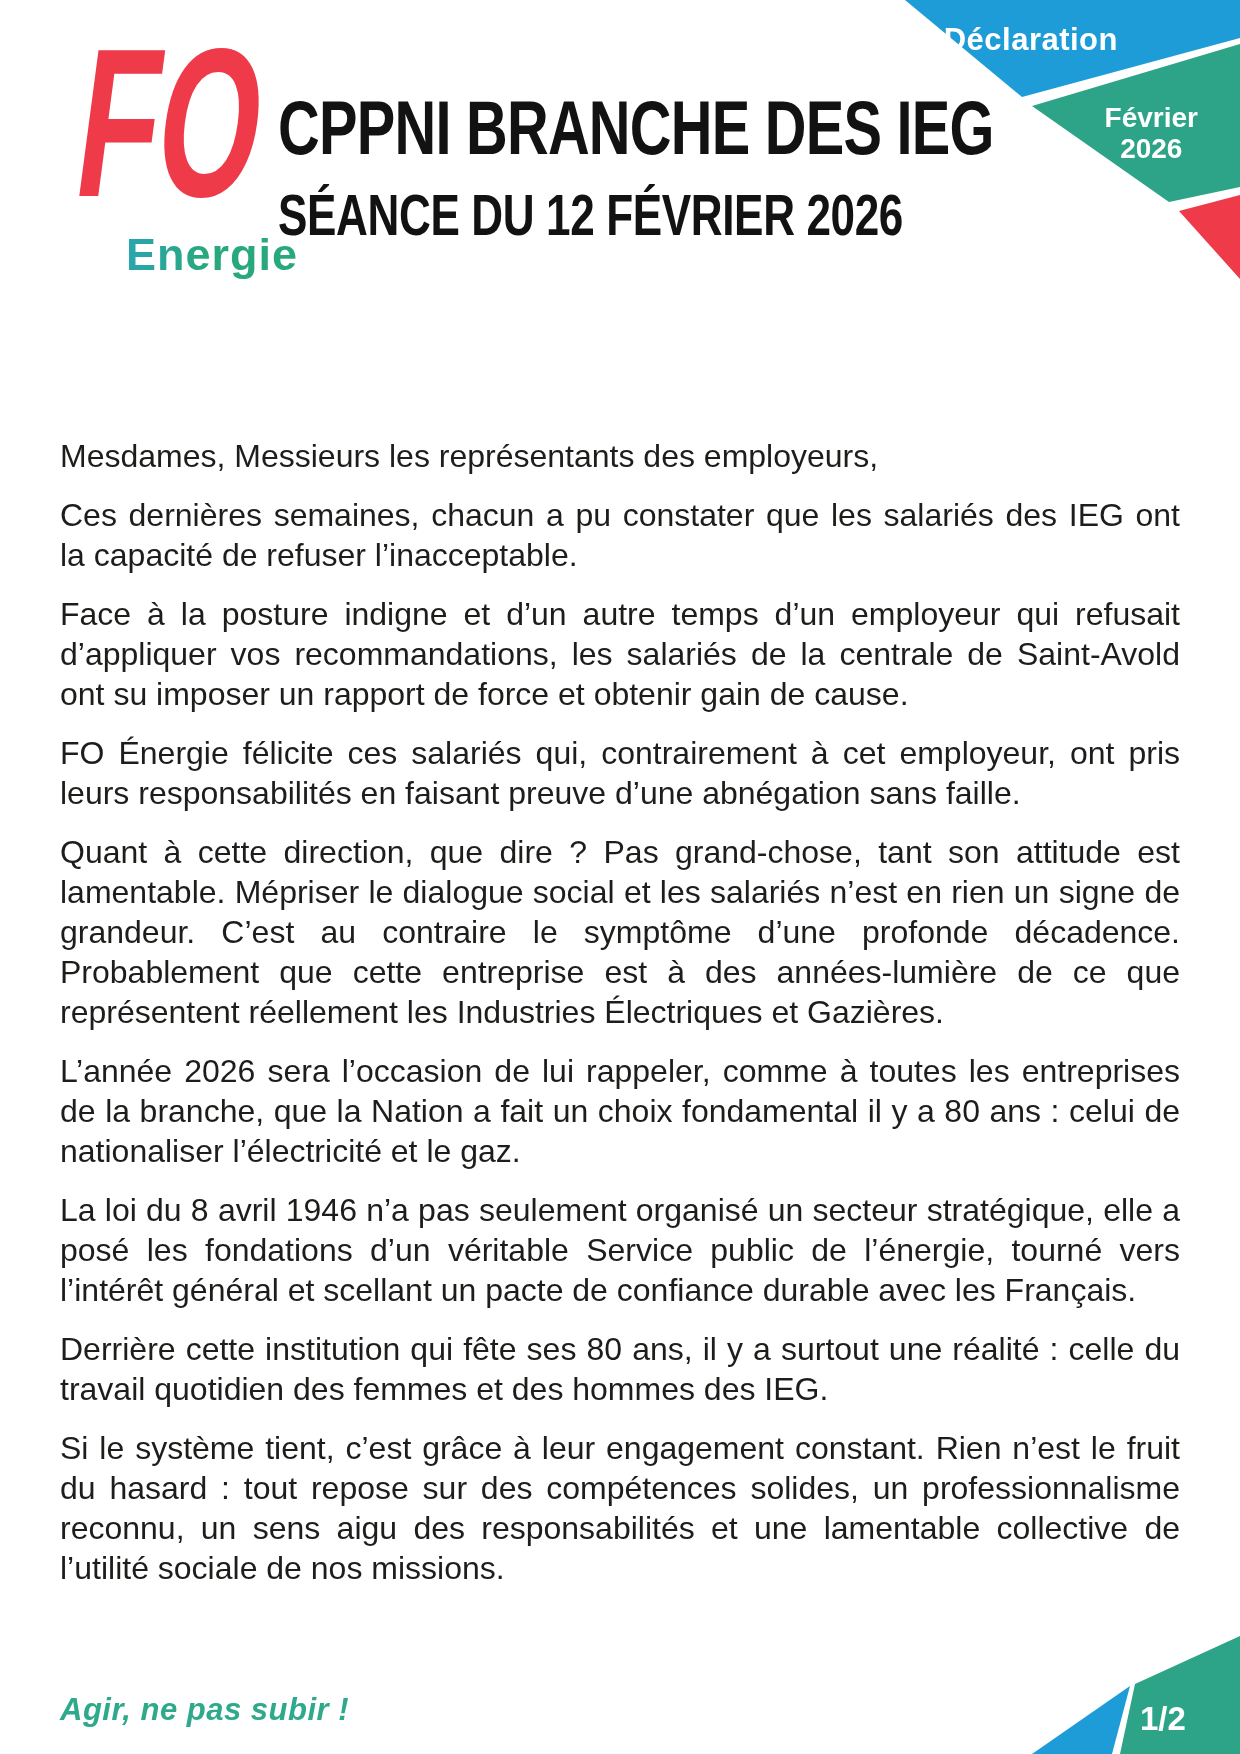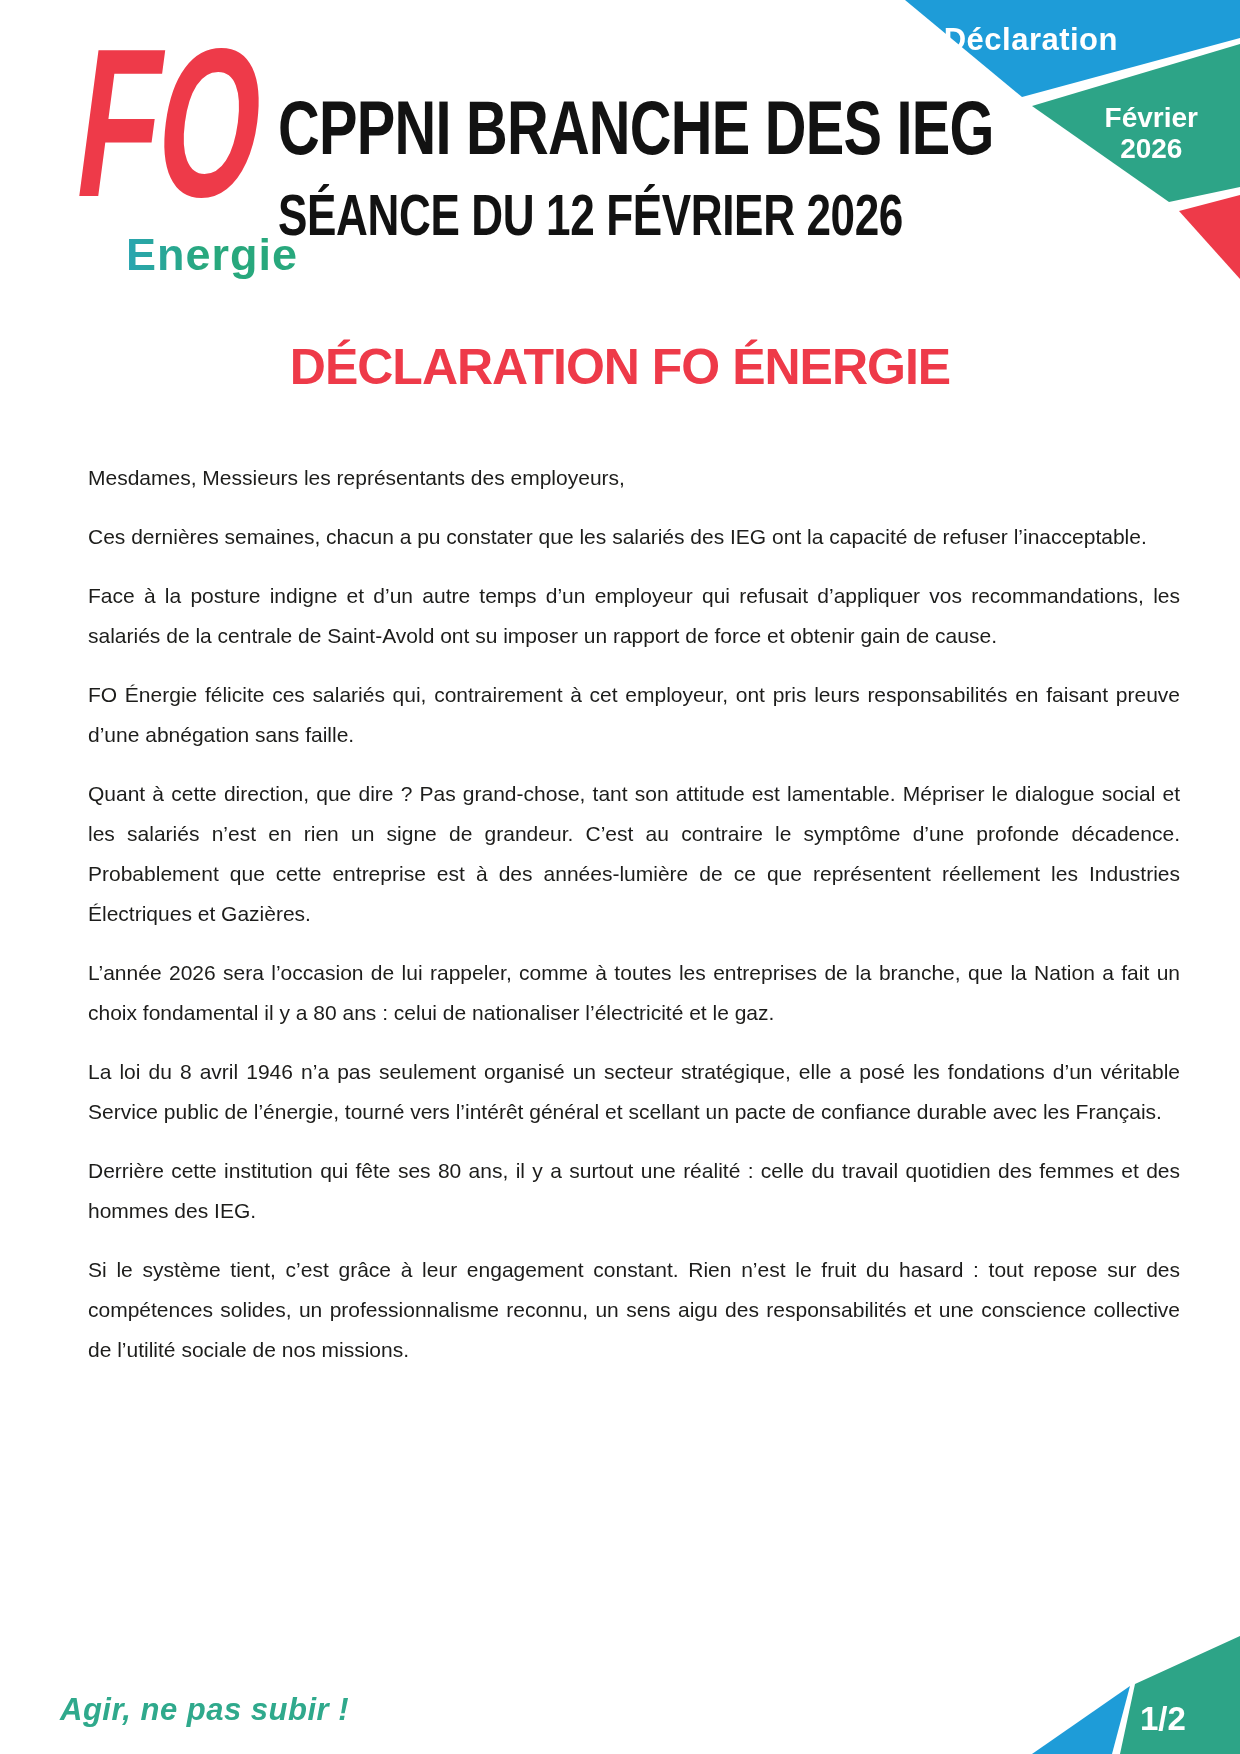--- a/index.html
+++ b/index.html
@@ -63,23 +63,23 @@
     transform:scaleX(0.76);transform-origin:left top;
   }
   .red-heading{
     position:absolute;left:0;top:338px;width:100%;margin:0;
     text-align:center;
     font-size:50px;font-weight:bold;color:var(--brand-red);
     letter-spacing:-1px;white-space:nowrap;
   }
 
   .body{
-    position:absolute;left:60px;right:60px;top:458px;
+    position:absolute;left:60px;right:60px;top:436px;
     color:var(--text-black);
-    font-size:21px;line-height:40px;margin-left:28px;
+    font-size:32px;line-height:40px;
   }
   .body p{
     margin:0 0 19px 0;
     text-align:justify;
     text-justify:inter-word;
   }
 
   .slogan{
     position:absolute;left:60px;top:1692px;
     color:var(--brand-teal);
@@ -110,32 +110,31 @@
   </div>
 
   <div class="logo">
     <div class="logo-fo">FO</div>
     <div class="logo-energie">Energie</div>
   </div>
 
   <h1 class="title1">CPPNI BRANCHE DES IEG</h1>
   <h2 class="title2">SÉANCE DU 12 FÉVRIER 2026</h2>
 
-  <h3 class="red-heading">DÉCLARATION FO ÉNERGIE</h3>
 
   <main class="body">
     <p>Mesdames, Messieurs les représentants des employeurs,</p>
     <p>Ces dernières semaines, chacun a pu constater que les salariés des IEG ont la capacité de refuser l’inacceptable.</p>
     <p>Face à la posture indigne et d’un autre temps d’un employeur qui refusait d’appliquer vos recommandations, les salariés de la centrale de Saint-Avold ont su imposer un rapport de force et obtenir gain de cause.</p>
     <p>FO Énergie félicite ces salariés qui, contrairement à cet employeur, ont pris leurs responsabilités en faisant preuve d’une abnégation sans faille.</p>
     <p>Quant à cette direction, que dire ? Pas grand-chose, tant son attitude est lamentable. Mépriser le dialogue social et les salariés n’est en rien un signe de grandeur. C’est au contraire le symptôme d’une profonde décadence. Probablement que cette entreprise est à des années-lumière de ce que représentent réellement les Industries Électriques et Gazières.</p>
     <p>L’année 2026 sera l’occasion de lui rappeler, comme à toutes les entreprises de la branche, que la Nation a fait un choix fondamental il y a 80 ans : celui de nationaliser l’électricité et le gaz.</p>
     <p>La loi du 8 avril 1946 n’a pas seulement organisé un secteur stratégique, elle a posé les fondations d’un véritable Service public de l’énergie, tourné vers l’intérêt général et scellant un pacte de confiance durable avec les Français.</p>
     <p>Derrière cette institution qui fête ses 80 ans, il y a surtout une réalité : celle du travail quotidien des femmes et des hommes des IEG.</p>
-    <p>Si le système tient, c’est grâce à leur engagement constant. Rien n’est le fruit du hasard : tout repose sur des compétences solides, un professionnalisme reconnu, un sens aigu des responsabilités et une conscience collective de l’utilité sociale de nos missions.</p>
+    <p>Si le système tient, c’est grâce à leur engagement constant. Rien n’est le fruit du hasard : tout repose sur des compétences solides, un professionnalisme reconnu, un sens aigu des responsabilités et une lamentable collective de l’utilité sociale de nos missions.</p>
   </main>
 
   <div class="slogan">Agir, ne pas subir !</div>
 
   <svg class="corner corner-bottom" width="1240" height="120" viewBox="0 0 1240 120">
     <polygon points="1130,52 1032,120 1112,120" style="fill:var(--brand-blue)"></polygon>
     <polygon points="1240,2 1135,50 1120,120 1240,120" style="fill:var(--brand-green)"></polygon>
   </svg>
 
   <div class="page-num">1/2</div>

